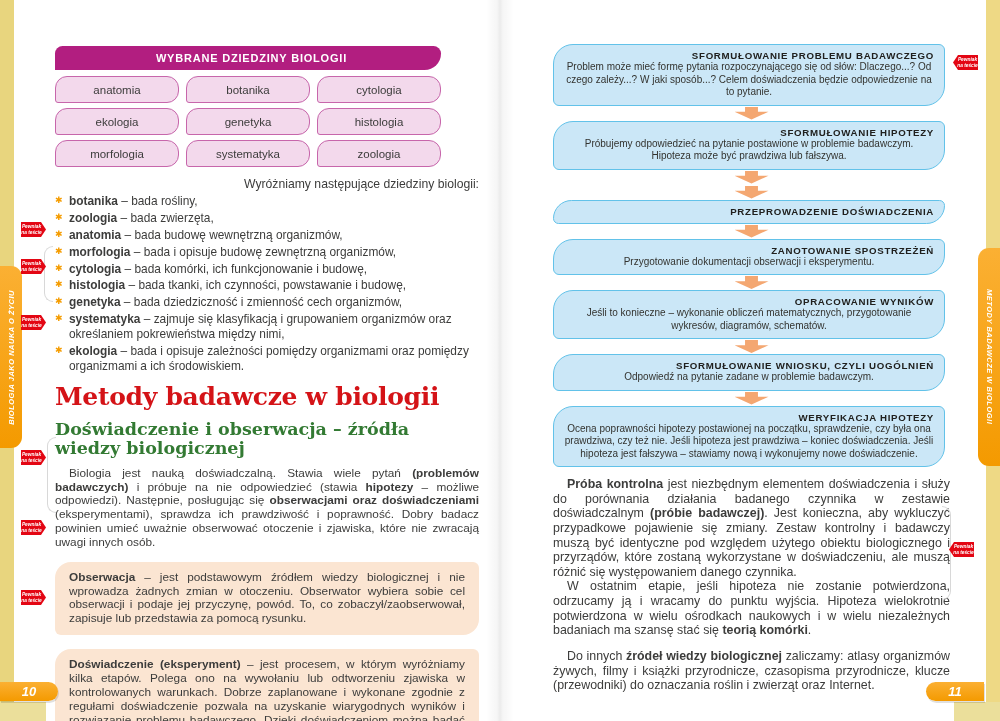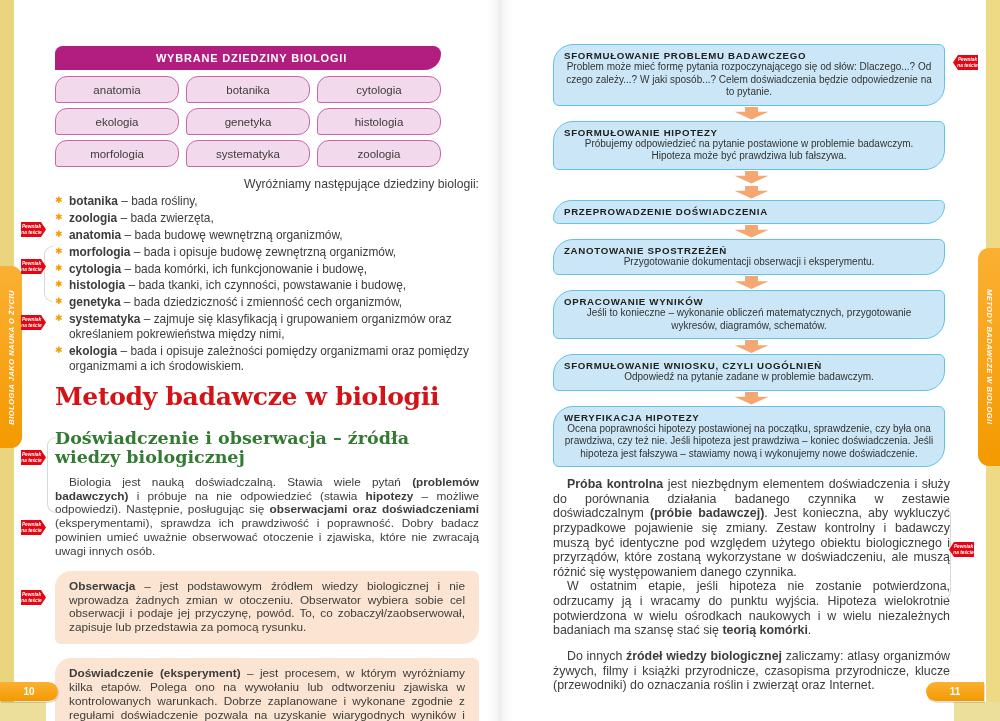--- a/index.html
+++ b/index.html
@@ -16,22 +16,22 @@
   .gutter { position:absolute; left:486px; top:0; width:28px; height:721px;
     background:linear-gradient(90deg, rgba(0,0,0,0) 0%, rgba(0,0,0,0.04) 40%, rgba(0,0,0,0.08) 50%, rgba(0,0,0,0.04) 60%, rgba(0,0,0,0) 100%); }
   .side-tab { position:absolute; display:flex; align-items:center; justify-content:center;
     background:linear-gradient(180deg,#fbb033,#f49a00); }
   .side-tab.left { left:0; top:266px; width:22px; height:182px; border-radius:0 11px 11px 0; }
   .side-tab.right { right:0; top:248px; width:22px; height:218px; border-radius:11px 0 0 11px; }
   .side-tab span { writing-mode:vertical-rl; white-space:nowrap; color:#fff; font-size:7.5px;
     font-weight:700; font-style:italic; letter-spacing:0.5px; }
   .side-tab.left span { transform:rotate(180deg); }
   .page-tab { position:absolute; top:682px; width:58px; height:19px; color:#fff;
-    background:linear-gradient(180deg,#fbb033,#f49a00); font-weight:700;
-    font-size:10px; display:flex; align-items:center; justify-content:center;
+    background:linear-gradient(180deg,#fbb033,#f49a00); font-style:italic; font-weight:700;
+    font-size:13px; display:flex; align-items:center; justify-content:center;
     box-shadow:1px 2px 0 rgba(0,0,0,0.12); }
   .page-tab.left { left:0; border-radius:0 12px 12px 0; }
   .page-tab.right { right:16px; border-radius:12px 0 0 12px; }
   
   .badge { position:absolute; width:25px; height:15px; background:#e30613; color:#fff;
     display:flex; flex-direction:column; align-items:center; justify-content:center;
     font-size:4.8px; font-weight:700; font-style:italic; line-height:1.25; text-align:center; }
   .badge.tip-right { clip-path:polygon(0 0, 80% 0, 100% 50%, 80% 100%, 0 100%); padding-right:4px; }
   .badge.tip-left  { clip-path:polygon(20% 0, 100% 0, 100% 100%, 20% 100%, 0 50%); padding-left:4px; }
   .b1{left:21px;top:222px}.b2{left:21px;top:259px}.b3{left:21px;top:315px}
@@ -52,32 +52,32 @@
   .ft-grid { margin-top:6px; display:grid; grid-template-columns:repeat(3,1fr); gap:5px 7px; }
   .ft-cell { height:27px; background:#f3d9ec; border:1px solid #c766ab;
     border-radius:12px 12px 12px 3px; display:flex; align-items:center; justify-content:center;
     font-size:11.5px; }
   .list-intro { margin-top:10px; font-weight:400; font-size:12.2px;text-align:right; }
   ul.dz { margin-top:3px; list-style:none; font-size:11.9px; line-height:1.25; }
   ul.dz li { position:relative; padding-left:14px; margin-top:2px; }
   ul.dz li .star { position:absolute; left:0; top:1px; color:#f59c00; font-size:9px; }
   .h1 { margin-top:8px; font-family:"DejaVu Serif", serif; font-weight:700; font-size:25px;
     color:#d41317; letter-spacing:-0.3px; }
-  .h2 { margin-top:18px; font-family:"DejaVu Serif", serif; font-weight:700; font-size:17.5px;
+  .h2 { margin-top:9px; font-family:"DejaVu Serif", serif; font-weight:700; font-size:17.5px;
     color:#337a33; line-height:1.12; width:400px; }
   .para { margin-top:8px; font-size:11.8px; line-height:1.17; text-align:justify; text-indent:14px; }
   .note-box { margin-top:12px; background:#fbe5d2; border-radius:16px 6px 16px 6px;
     padding:9px 14px; font-size:11.8px; line-height:1.18; text-align:justify; }
   .note-box.second { margin-top:14px; }
   
   .right-col { position:absolute; left:553px; top:44px; width:397px; }
   .flow { display:flex; flex-direction:column; }
   .flow-box { width:392px; background:#cbe7f7; border:1.3px solid #62c2e9;
     border-radius:20px 6px 20px 6px; padding:5px 10px 6px; }
-  .fb-title { font-size:9.7px; font-weight:700; letter-spacing:0.7px; text-align:left; color:#20201e; }
+  .fb-title { font-size:9.7px; font-weight:700; letter-spacing:0.7px; text-align:right; color:#20201e; }
   .fb-body { font-size:10px; line-height:1.25; text-align:center; color:#33332f; }
   .flow-arrow { width:34px; height:13px; margin:1px auto; background:#f4a771;
     clip-path:polygon(31% 0, 69% 0, 69% 40%, 100% 40%, 50% 100%, 0 40%, 31% 40%); }
   .rpara { font-size:12.4px; line-height:1.18; text-align:justify; text-indent:14px; }
   .rpara.first { margin-top:10px; }
   .rpara.gap { margin-top:11px; }
   b { font-weight:700; }
 </style>
 </head>
 <body>

